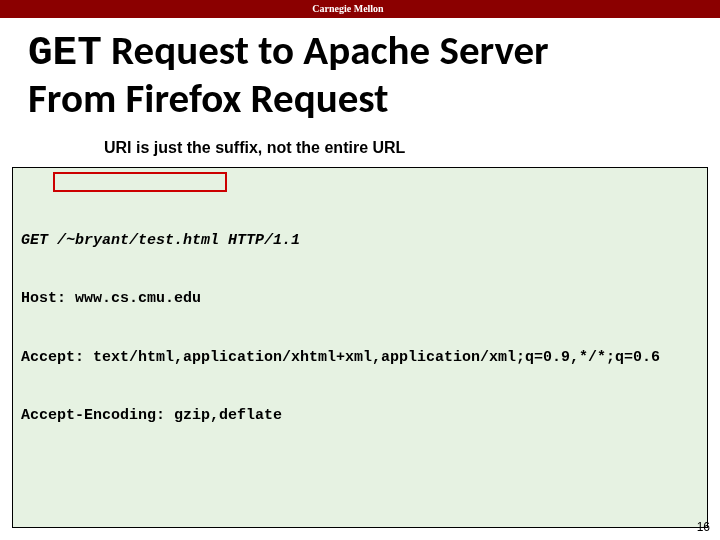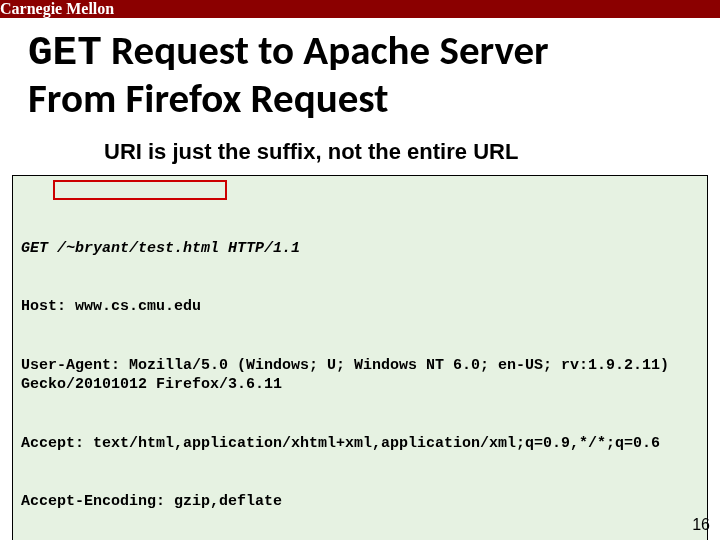--- a/index.html
+++ b/index.html
@@ -6,46 +6,46 @@
     body {
       width: 720px;
       height: 540px;
       background: #fff;
       overflow: hidden;
       font-family: Arial, Helvetica, sans-serif;
     }
     .topbar {
       background: #8b0000;
       height: 18px;
-      text-align: left;
+      text-align: center;
       padding-right: 24px;
       color: #fff;
       font-family: Georgia, 'Times New Roman', serif;
       font-weight: bold;
-      font-size: 16px;
+      font-size: 10px;
       line-height: 18px;
     }
     .title-area {
       padding: 10px 28px 4px 28px;
     }
     .title {
       font-family: Calibri, Arial, sans-serif;
       font-weight: bold;
       font-size: 41px;
       line-height: 1.1;
       color: #000;
     }
     .title .mono {
       font-family: "Courier New", Courier, monospace;
       font-weight: bold;
     }
     .subtitle {
       font-family: Arial, Helvetica, sans-serif;
       font-weight: bold;
-      font-size: 22px;
+      font-size: 16px;
       color: #000;
       padding: 14px 0 10px 104px;
     }
     .codebox {
       margin: 0 12px;
       border: 1.5px solid #000;
       background: #e6f2e2;
       font-family: "Courier New", Courier, monospace;
       font-weight: bold;
       font-size: 15px;
@@ -68,21 +68,21 @@
       width: 174px;
       height: 20px;
       left: 40px;
       top: 4px;
       pointer-events: none;
     }
     .pagenum {
       position: absolute;
       bottom: 6px;
       right: 10px;
-      font-size: 16px;
+      font-size: 12px;
       color: #000;
       font-family: Arial, sans-serif;
     }
   </style>
 </head>
 <body>
 
 <div class="topbar">
   <span>Carnegie Mellon</span>
 </div>
@@ -93,21 +93,20 @@
     <span>From Firefox Request</span>
   </div>
 </div>
 
 <div class="subtitle">URI is just the suffix, not the entire URL</div>
 
 <div class="codebox">
   <div class="redbox"></div>
   <div class="line1"><span>GET</span> <span>/~bryant/test.html</span> <span>HTTP/1.1</span></div>
   <div class="line2">Host: www.cs.cmu.edu</div>
-  <div>User-Agent: Mozilla/5.0 (Windows; U; Windows NT 6.0; en-US; rv:1.9.2.11) Gecko/20101012 Firefox/3.6.11</div>
   <div>Accept: text/html,application/xhtml+xml,application/xml;q=0.9,*/*;q=0.6</div>
   <div>Accept-Encoding: gzip,deflate</div>
   
   
   
   
 </div>
 
 <div class="pagenum">16</div>
 

